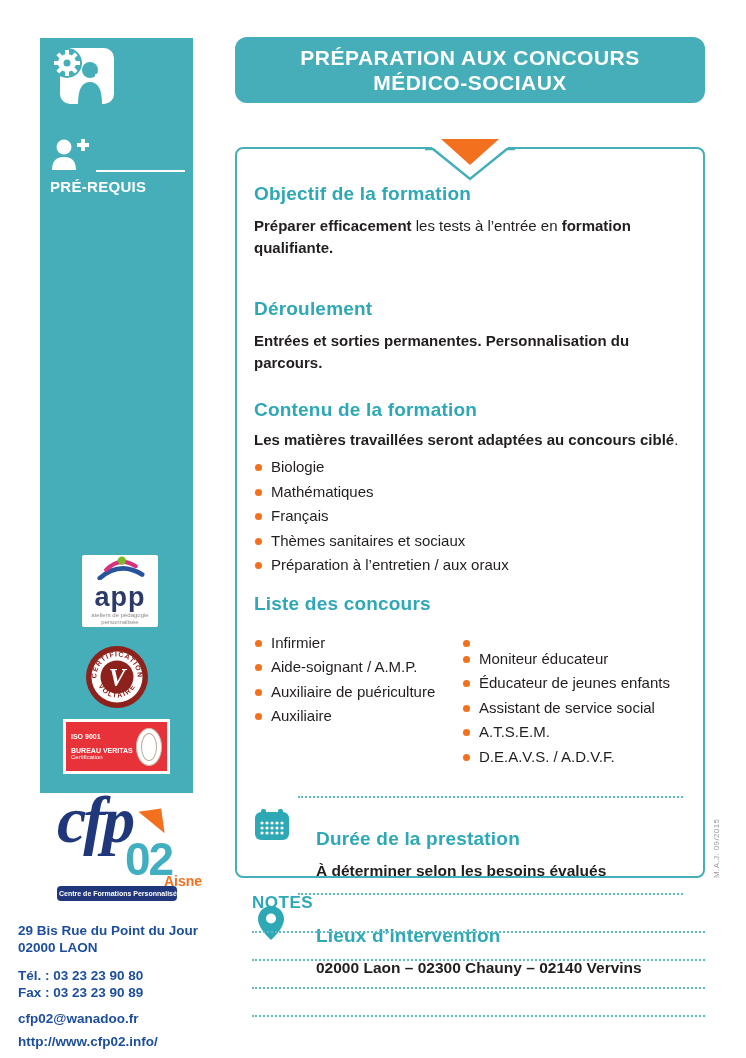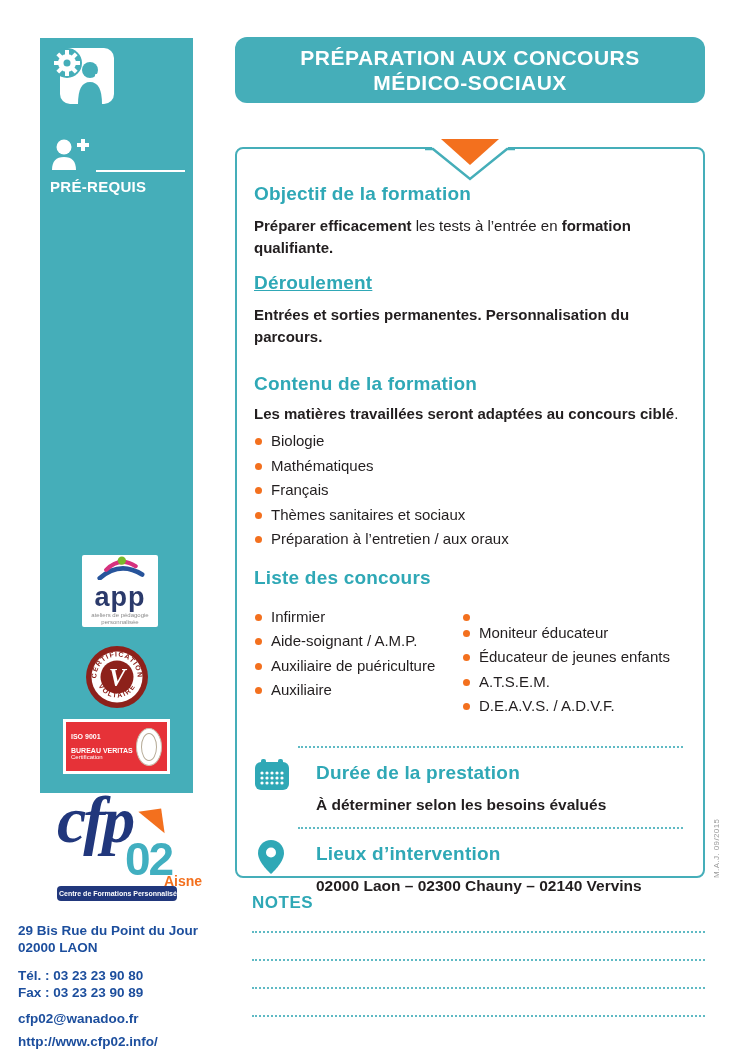--- a/index.html
+++ b/index.html
@@ -49,35 +49,35 @@
     display:flex;align-items:center;justify-content:center;}
   .iso-seal i{display:block;width:16px;height:28px;border:1px solid #b5aa96;border-radius:50%;}
 
   
   .mainbox{position:absolute;left:235px;top:147px;width:470px;height:731px;
     border:2.5px solid var(--teal);border-radius:8px;padding:0 20px 0 17px;}
   .notch{position:absolute;left:50%;margin-left:-45px;top:-12px;width:90px;height:46px;}
   .h{color:var(--teal-head);font-size:19px;font-weight:700;letter-spacing:.2px;}
   .h-obj{margin-top:34px;}
   .body-txt{font-size:15px;line-height:22px;margin-top:10px;}
-  .h-der{margin-top:13px;text-decoration:underline;}
+  .h-der{margin-top:39px;}
   .h-cont{margin-top:25px;}
   .intro{font-size:15px;margin-top:10px;}
   ul.dots{list-style:none;margin-top:7px;}
   ul.dots li{display:flex;line-height:24.5px;font-size:15px;}
   .dot{width:7px;height:7px;border-radius:50%;background:var(--orange);margin:9px 9px 0 1px;flex:none;}
   .h-liste{margin-top:15px;}
   .cols{display:flex;margin-top:9px;}
   .col1{width:208px;flex:none;}
   .sep{border-top:2px dotted var(--teal-dot);margin-left:44px;}
   .sep1{margin-top:27px;}
   .sep2{margin-top:13px;}
   .inforow{display:flex;margin-top:9px;}
   .ic-col{width:62px;flex:none;padding-top:2px;padding-left:-2px;}
-  .inforow .h{margin-top:5px;}
+  .inforow .h{margin-top:21px;}
   .inforow .val{font-size:15.5px;font-weight:700;margin-top:12px;}
 
   .maj{position:absolute;left:712px;top:878px;transform:rotate(-90deg);transform-origin:0 0;
     font-size:8px;color:#9a9a9a;letter-spacing:.4px;white-space:nowrap;}
 
   
   .notes{position:absolute;left:252px;top:893px;width:453px;}
   .notes .h-notes{color:var(--teal-head);font-size:17px;font-weight:700;letter-spacing:.5px;}
   .note-line{border-top:2px dotted var(--teal-dot);}
   .nl1{margin-top:18px;} .nl2,.nl3,.nl4{margin-top:26px;}
@@ -262,20 +262,24 @@
         <li>
             <span class="dot"></span>
           </li>
         <li>
             <span class="dot"></span>
             <span>Moniteur éducateur</span>
           </li>
         <li>
             <span class="dot"></span>
             <span>Éducateur de jeunes enfants</span>
+          </li>
+        <li>
+            <span class="dot"></span>
+            <span>Assistant de service social</span>
           </li>
         <li>
             <span class="dot"></span>
             <span>A.T.S.E.M.</span>
           </li>
         <li>
             <span class="dot"></span>
             <span>D.E.A.V.S. / A.D.V.F.</span>
           </li>
       </ul>

